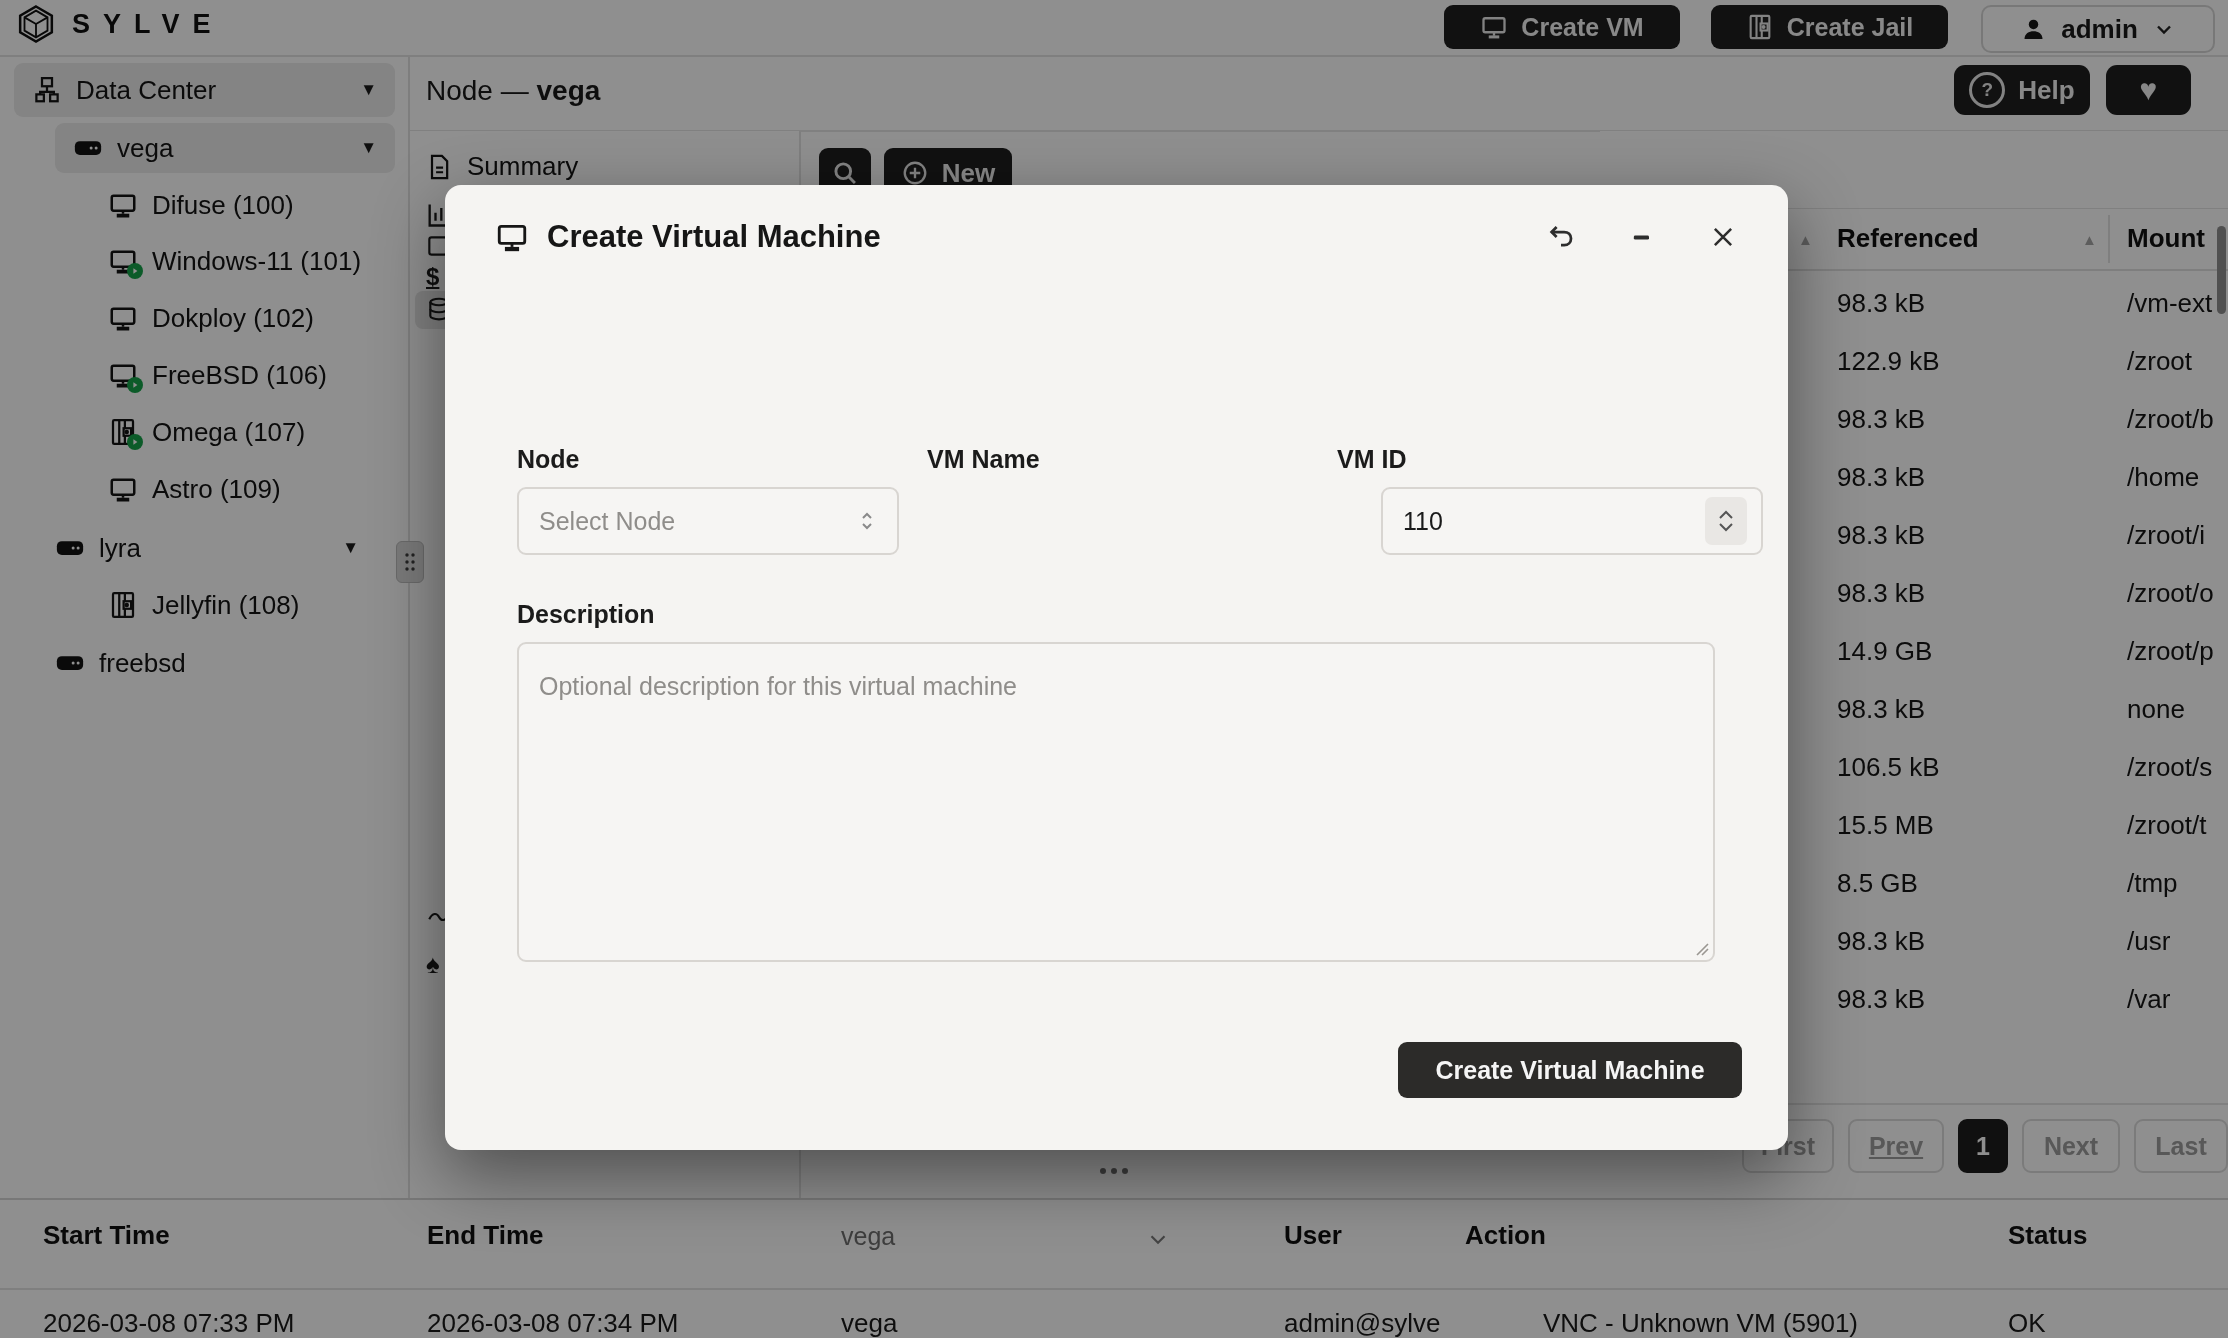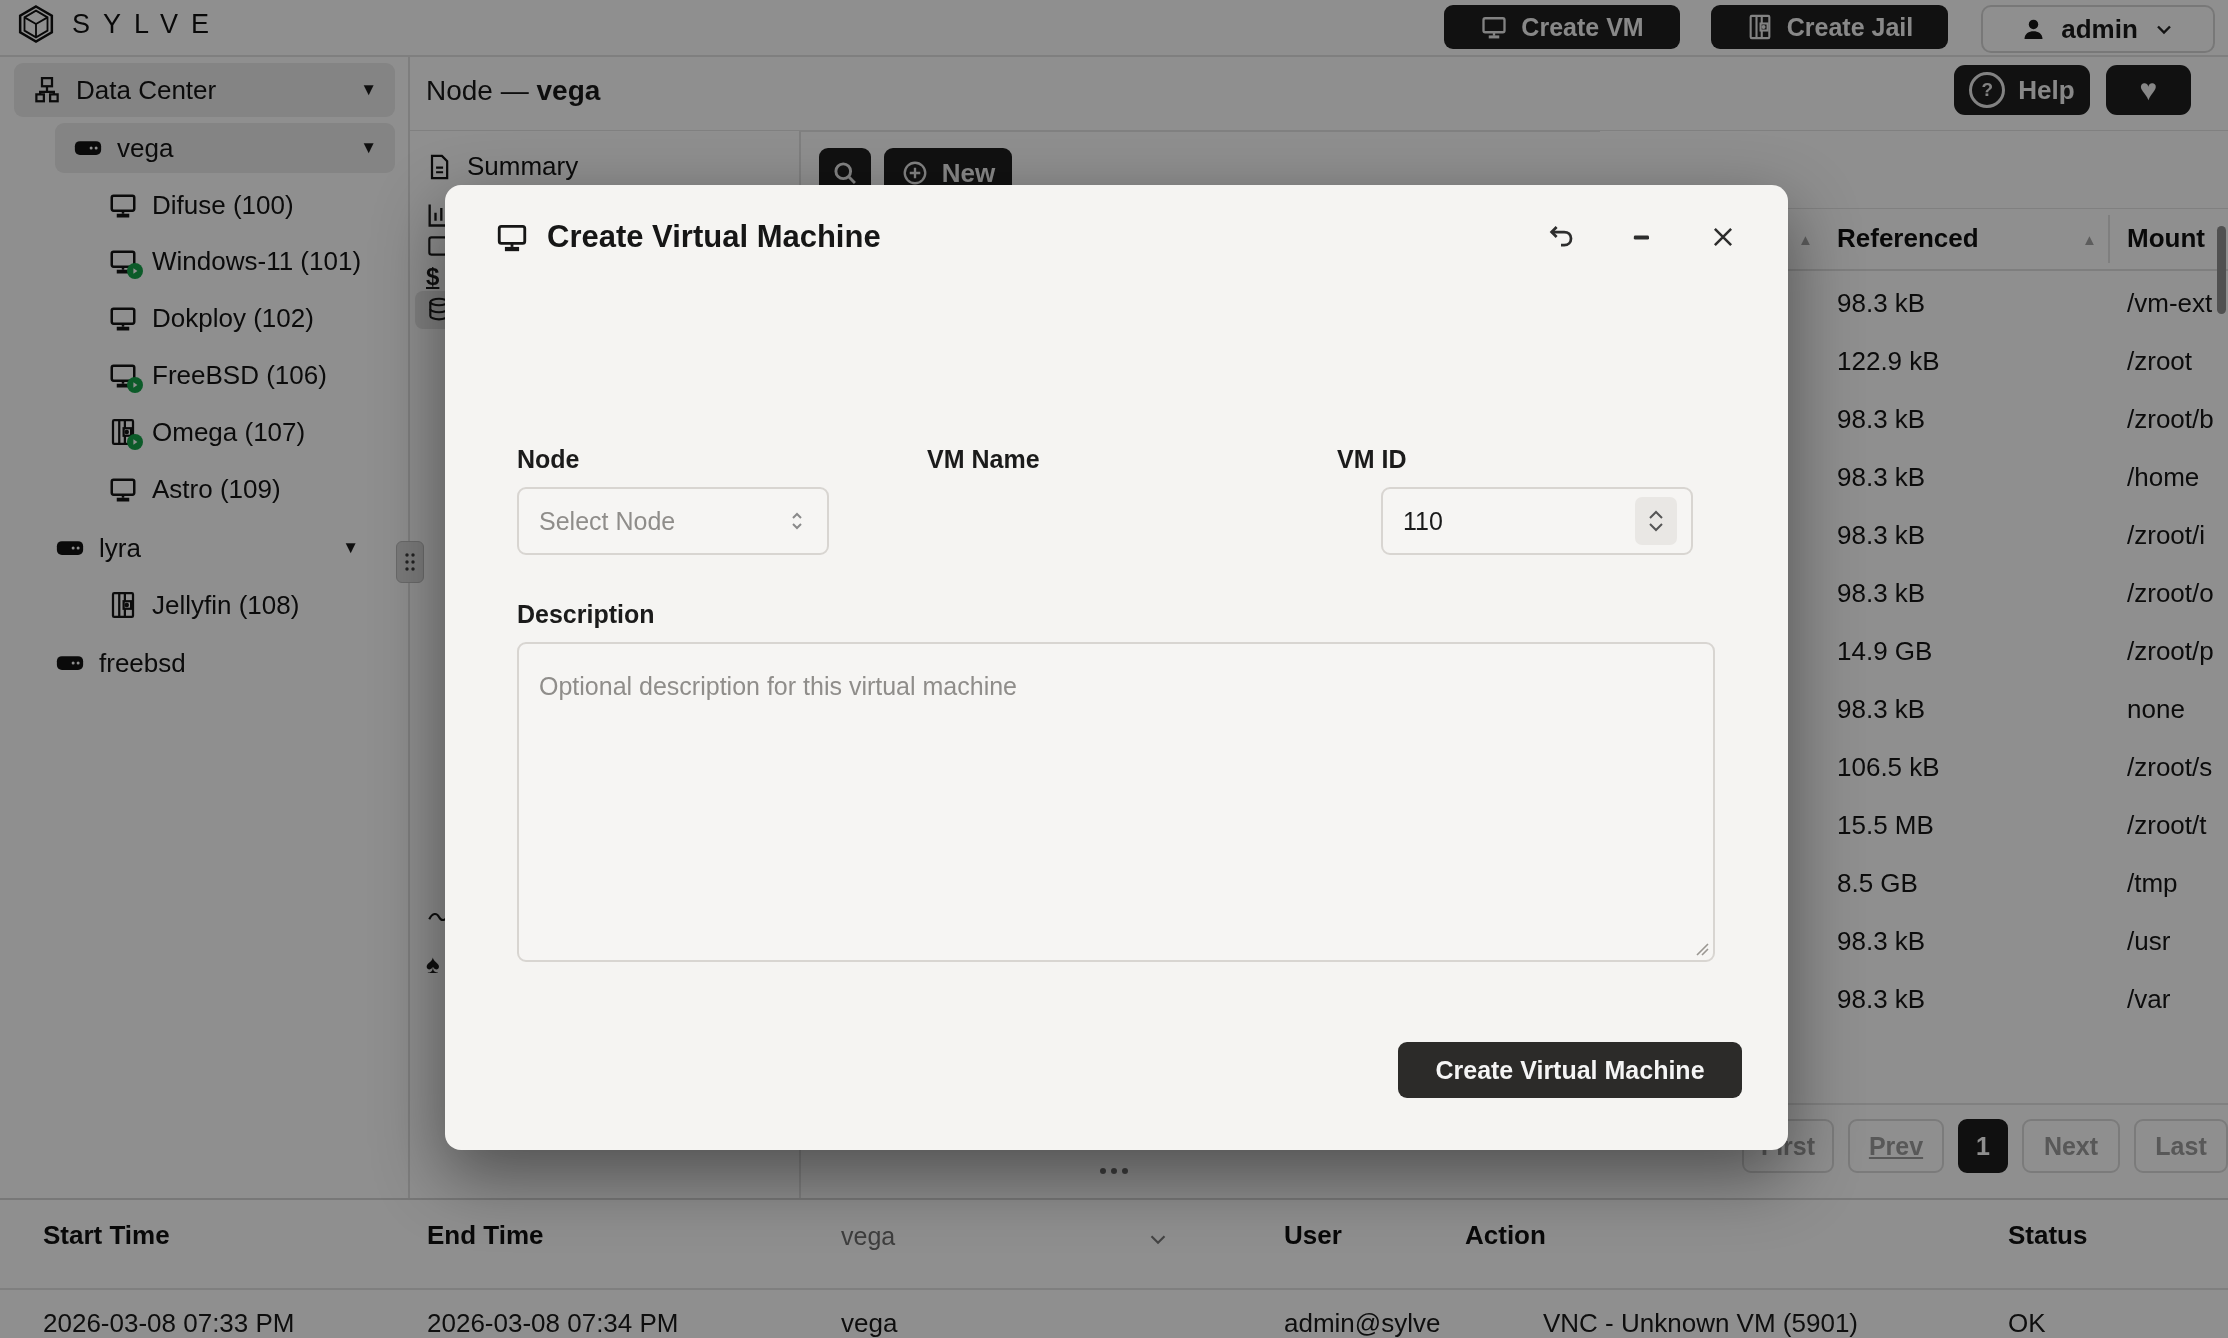--- a/index.html
+++ b/index.html
@@ -6,21 +6,21 @@
   body{
     width:2228px;height:1338px;overflow:hidden;position:relative;
     background:#ffffff;font-family:"Liberation Sans",sans-serif;color:#141414;
     -webkit-font-smoothing:antialiased;
   }
   svg{display:block;}
 
   
   .topbar{position:absolute;left:0;top:0;width:2228px;height:55px;background:#fff;border-bottom:2px solid #e2e2e2;z-index:1;}
   .brand{position:absolute;left:16px;top:4px;display:flex;align-items:center;gap:16px;}
-  .brand-name{font-size:27px;font-weight:400;letter-spacing:13px;color:#111;}
+  .brand-name{font-size:27px;font-weight:700;letter-spacing:13px;color:#111;}
   .btn-dark{background:#1f1f1f;color:#f2f2f2;border-radius:9px;display:flex;align-items:center;justify-content:center;gap:13px;font-weight:600;cursor:pointer;}
   .tb-btn{position:absolute;top:5px;height:44px;font-size:25px;}
   .btn-createvm{left:1444px;width:236px;}
   .btn-createjail{left:1711px;width:237px;}
   .btn-admin{position:absolute;top:5px;left:1981px;width:230px;height:44px;background:#fff;border:2px solid #d7d7d7;border-radius:10px;display:flex;align-items:center;justify-content:center;gap:14px;font-size:26px;font-weight:600;color:#1a1a1a;cursor:pointer;}
 
   
   .subheader{position:absolute;left:409px;top:57px;width:1819px;height:73px;background:#fff;border-bottom:2px solid #e5e5e5;}
   .page-title{position:absolute;left:17px;top:18px;font-size:28px;color:#1a1a1a;}
   .page-title b{font-weight:700;}
@@ -89,21 +89,21 @@
   .modal{position:absolute;left:445px;top:185px;width:1343px;height:965px;background:#f5f4f2;border-radius:16px;
          box-shadow:0 25px 70px rgba(0,0,0,0.45);z-index:20;}
   .m-head{position:absolute;left:50px;top:30px;right:50px;height:44px;display:flex;align-items:center;gap:18px;}
   .m-title{font-size:31px;font-weight:700;color:#161616;}
   .m-controls{margin-left:auto;display:flex;align-items:center;gap:52px;}
   .m-ctl{cursor:pointer;color:#2d2d2d;display:flex;align-items:center;justify-content:center;}
   .tabs{position:absolute;left:38px;top:133px;width:1259px;height:80px;background:#fbfaf9;border:2px solid #e1dfdc;border-radius:11px;box-sizing:border-box;display:flex;padding:5px;}
   .tab{flex:1;display:flex;align-items:center;justify-content:center;font-size:25px;font-weight:600;color:#1a1a1a;border-radius:8px;cursor:pointer;}
   .tab.active{background:#e8e6e3;border-right:1px solid #d9d7d4;}
   .f-label{position:absolute;font-size:25px;font-weight:600;color:#1b1b1b;}
-  .f-box{position:absolute;top:302px;height:68px;width:312px;border:2px solid #d8d5d1;border-radius:9px;box-sizing:border-box;background:#f6f5f3;display:flex;align-items:center;font-size:25px;cursor:text;}
+  .f-box{position:absolute;top:302px;height:68px;width:382px;border:2px solid #d8d5d1;border-radius:9px;box-sizing:border-box;background:#f6f5f3;display:flex;align-items:center;font-size:25px;cursor:text;}
   .placeholder{color:#8f8d8a;}
   .f-box .dblchev{margin-left:auto;margin-right:18px;}
   .spinner{margin-left:auto;margin-right:14px;width:42px;height:48px;background:#e9e7e4;border-radius:7px;display:flex;flex-direction:column;align-items:center;justify-content:center;gap:2px;cursor:pointer;}
   .textarea{position:absolute;left:72px;top:457px;width:1198px;height:320px;border:2px solid #d8d5d1;border-radius:9px;box-sizing:border-box;background:#f6f5f3;font-size:25px;cursor:text;}
   .textarea .placeholder{position:absolute;left:20px;top:28px;}
   .resize-h{position:absolute;right:4px;bottom:4px;}
   .m-submit{position:absolute;left:953px;top:857px;width:344px;height:56px;background:#2c2b29;color:#f5f5f5;font-size:25px;font-weight:700;border-radius:9px;display:flex;align-items:center;justify-content:center;cursor:pointer;}
 </style>
 </head>
 <body>

